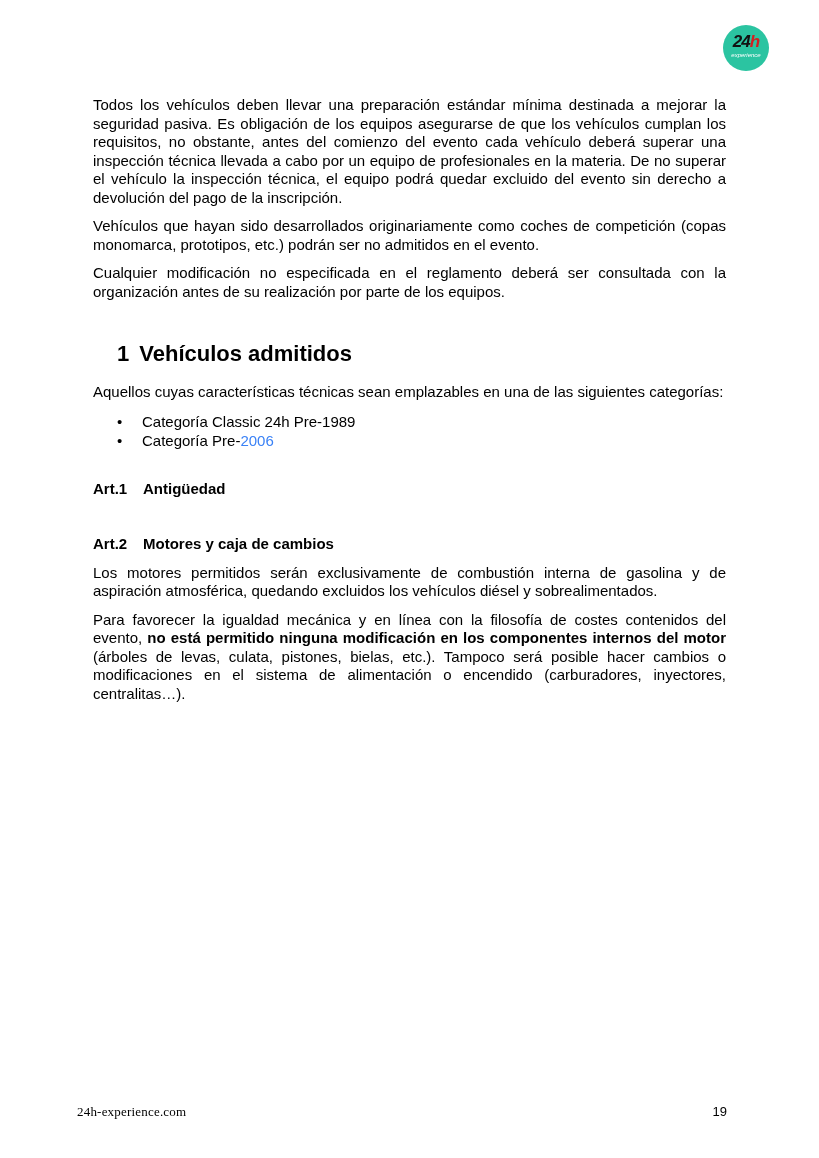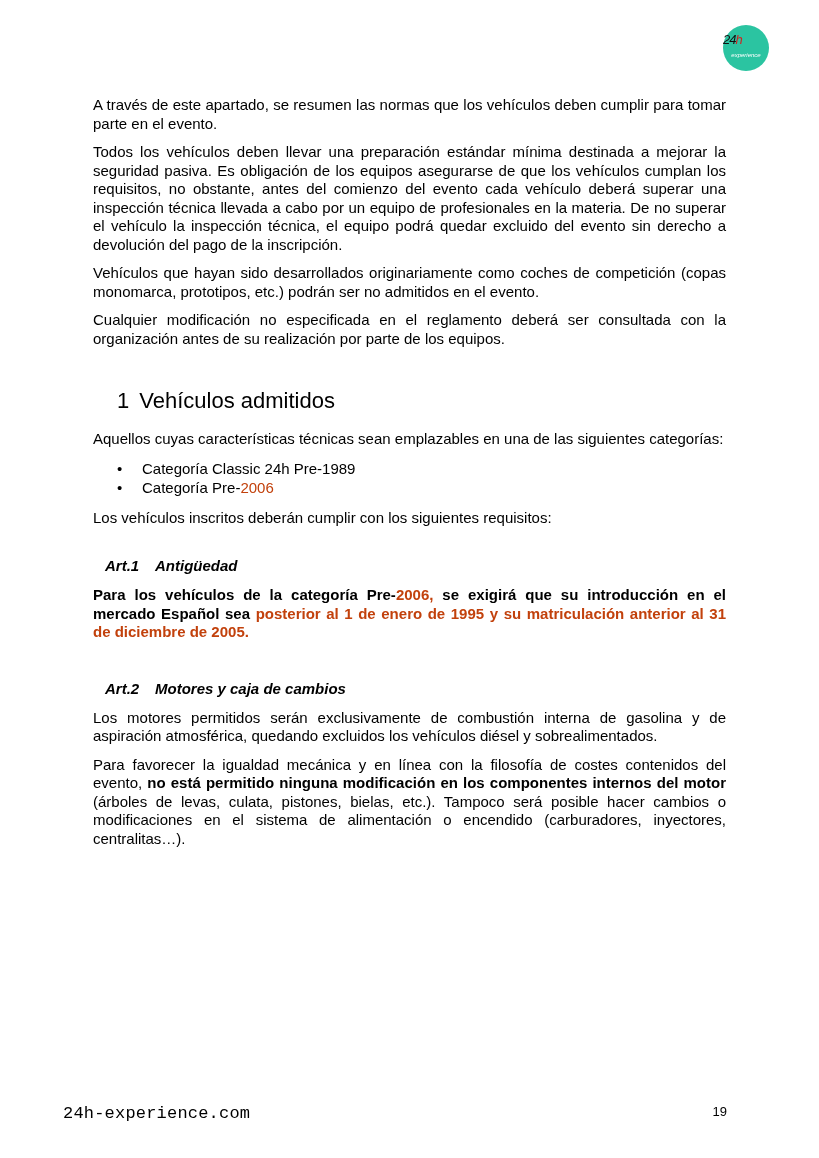--- a/index.html
+++ b/index.html
@@ -1,72 +1,69 @@
 <!DOCTYPE html>
 <html><head>
 <meta charset="utf-8">
 <style>
   html, body { margin: 0; padding: 0; background: #ffffff; }
   body { width: 819px; height: 1158px; position: relative; overflow: hidden;
          font-family: "Liberation Sans", sans-serif; color: #000; }
   .logo { position: absolute; left: 723px; top: 25px; width: 46px; height: 46px;
           border-radius: 50%; background: #2bc4a1; }
-  .logo .big { position: absolute; left: 0; right: 0; top: 7px; 
-               font-weight: normal; font-style: italic; font-size: 13px; letter-spacing: -1px;
+  .logo .big { position: absolute; left: 0; right: 0; top: 7px; text-align: center;
+               font-weight: bold; font-style: italic; font-size: 17px; letter-spacing: -1px;
                color: #111; font-family: "Liberation Sans", sans-serif; }
   .logo .big .h { color: #d42020; }
   .logo .small { position: absolute; left: 0; right: 0; top: 27px; text-align: center;
                  font-style: italic; font-size: 6px; color: #fff; font-family: "Liberation Sans", sans-serif; }
   .content { position: absolute; left: 93px; width: 633px; top: 96px; }
   h1 { font-weight: normal; font-size: 33px; margin: 0 0 16px 0; letter-spacing: 0.2px; }
   p { font-size: 15px; line-height: 18.5px; margin: 0 0 10px 0; text-align: justify; }
   p.left { text-align: left; }
-  h2 { font-weight: normal; font-size: 22px; margin: 40px 0 16px 24px; }
+  h2 { font-weight: bold; font-size: 22px; margin: 40px 0 16px 24px; }
   h2 .num { margin-right: 10px; }
   ul { margin: 0 0 12px 0; padding: 0; list-style: none; }
   ul li { font-size: 15px; line-height: 19px; position: relative; padding-left: 49px; }
   ul li .bullet { position: absolute; left: 24px; top: 0; }
-  .red { color: #c2410c; }
-  h3 { font-size: 15px; font-weight: bold; margin: 30px 0 12px 12px; font-style: italic; }
+  .red { color: #3b82f6; }
+  h3 { font-size: 15px; font-weight: bold; margin: 30px 0 12px 0; }
   h3 .artnum { display: inline-block; width: 50px; }
-  .footer-left { position: absolute; left: 63px; top: 1104px; font-size: 17px;
-                 font-family: Liberation Mono, monospace; letter-spacing: 0.2px; }
+  .footer-left { position: absolute; left: 77px; top: 1104px; font-size: 13px;
+                 font-family: Liberation Serif, serif; letter-spacing: 0.2px; }
   .footer-right { position: absolute; right: 92px; top: 1104px; font-size: 13px;
                   font-family: Liberation Sans, sans-serif; }
 </style>
 </head>
 <body>
 
 <div class="logo">
   <div class="big"><span>24</span><span class="h">h</span></div>
   <div class="small">experience</div>
 </div>
 
 <div class="content">
 
-  <p>A través de este apartado, se resumen las normas que los vehículos deben cumplir para tomar parte en el evento.</p>
   <p>Todos los vehículos deben llevar una preparación estándar mínima destinada a mejorar la seguridad pasiva. Es obligación de los equipos asegurarse de que los vehículos cumplan los requisitos, no obstante, antes del comienzo del evento cada vehículo deberá superar una inspección técnica llevada a cabo por un equipo de profesionales en la materia.  De no superar el vehículo la inspección técnica, el equipo podrá quedar excluido del evento sin derecho a devolución del pago de la inscripción.</p>
   <p>Vehículos que hayan sido desarrollados originariamente como coches de competición (copas monomarca, prototipos, etc.) podrán ser no admitidos en el evento.</p>
   <p>Cualquier modificación no especificada en el reglamento deberá ser consultada con la organización antes de su realización por parte de los equipos.</p>
 
   <h2><span class="num">1</span><span>Vehículos admitidos</span></h2>
 
   <p class="left">Aquellos cuyas características técnicas sean emplazables en una de las siguientes categorías:</p>
 
   <ul>
     <li><span class="bullet">•</span><span>Categoría Classic 24h Pre-1989</span></li>
     <li><span class="bullet">•</span><span>Categoría Pre-</span><span class="red">2006</span></li>
   </ul>
 
-  <p class="left">Los vehículos inscritos deberán cumplir con los siguientes requisitos:</p>
 
   <h3><span class="artnum">Art.1</span><span>Antigüedad</span></h3>
 
 
-  <p style="font-weight:bold;"><span>Para los vehículos de la categoría Pre-</span><span class="red">2006,</span><span> se exigirá que su introducción en el mercado Español sea </span><span class="red">posterior al 1 de enero de 1995 y su matriculación anterior al 31 de diciembre de 2005.</span></p>
 
 
   <h3 style="margin-top:38px;"><span class="artnum">Art.2</span><span>Motores y caja de cambios</span></h3>
 
   <p>Los motores permitidos serán exclusivamente de combustión interna de gasolina y de aspiración atmosférica, quedando excluidos los vehículos diésel y sobrealimentados.</p>
 
   <p><span>Para favorecer la igualdad mecánica y en línea con la filosofía de costes contenidos del evento, </span><b>no está permitido ninguna modificación en los componentes internos del motor</b><span> (árboles de levas, culata, pistones, bielas, etc.). Tampoco será posible hacer cambios o modificaciones en el sistema de alimentación o encendido (carburadores, inyectores, centralitas…).</span></p>
 </div>
 
 <div class="footer-left">24h-experience.com</div>

